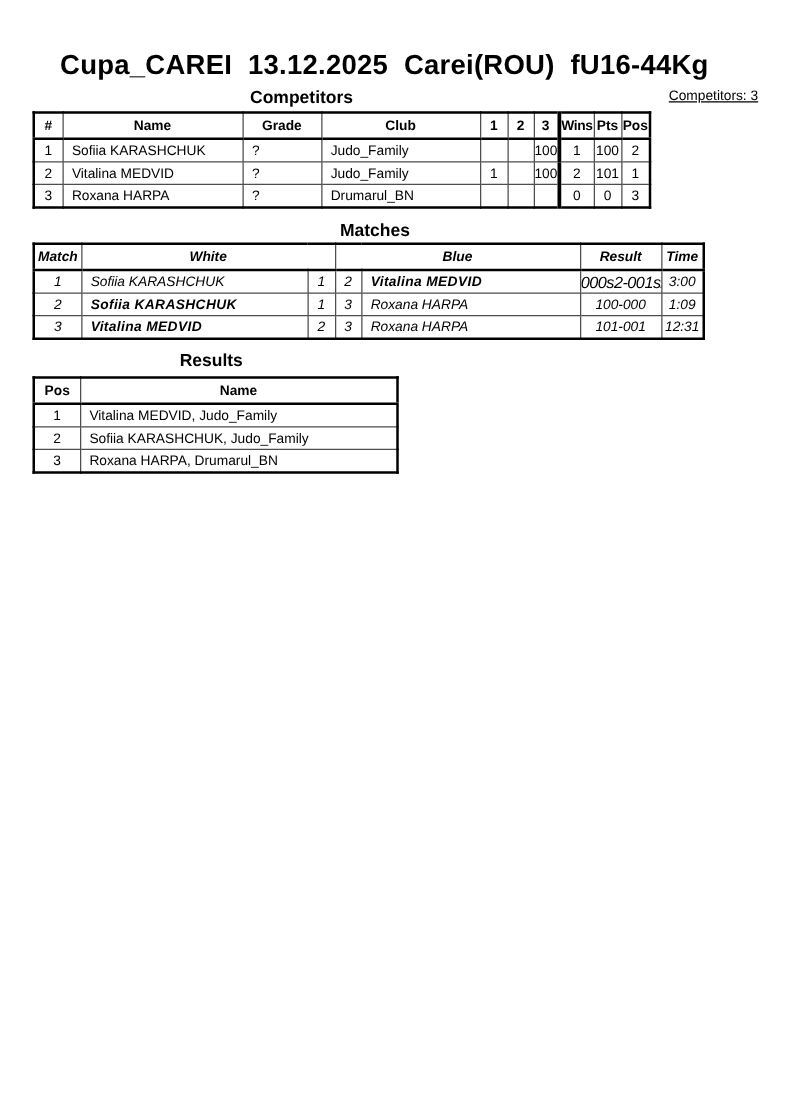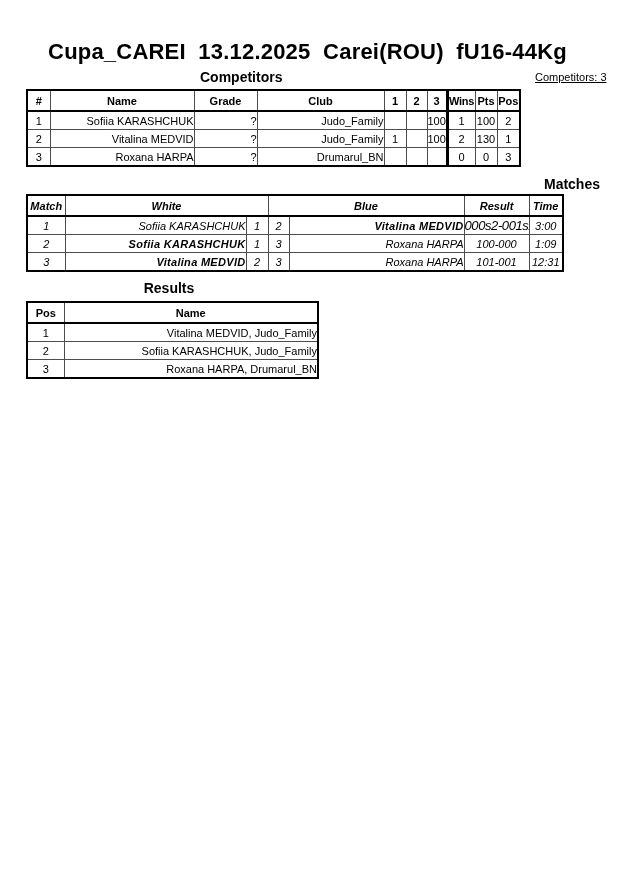--- a/index.html
+++ b/index.html
@@ -8,34 +8,34 @@
     font-family:"Liberation Sans", sans-serif; color:#000;
     overflow:hidden;
   }
   .page-title {
     position:absolute; top:39px; left:0; width:615px;
     text-align:center; font-size:22px; font-weight:bold;
     white-space:pre; letter-spacing:0.2px;
   }
   .section-label { position:absolute; font-size:14px; font-weight:bold; }
   .lbl-competitors { top:69px; left:200px; }
-  .lbl-matches { top:176px; left:0; width:600px; text-align:right; }
+  .lbl-matches { top:176px; left:0; width:600px; text-align:center; }
   .lbl-results { top:280px; left:0; width:338px; text-align:center; }
   .competitors-count { position:absolute; top:71px; left:535px; font-size:11px;text-decoration:underline; }
 
   table { border-collapse:collapse; table-layout:fixed; position:absolute;
           border:2px solid #000; background:#fff; }
   th, td {
     border:1px solid #4d4d4d; font-size:11px; white-space:nowrap;
     overflow:hidden; padding:0; height:17px; vertical-align:middle;
   }
   th { height:19px; font-weight:bold; text-align:center;
        border-bottom:2px solid #000; }
   td.c { text-align:center; }
-  td.l { text-align:right; padding-left:7px; }
+  td.l { text-align:left; padding-left:7px; }
   .thick-left { border-left:3px solid #000 !important; }
   .win { font-weight:bold; letter-spacing:0.3px; }
   .tight { letter-spacing:-0.4px; font-size:13px; }
 
   #competitors-table { left:26px; top:89px; width:493px; }
   #matches-table { left:26px; top:194px; width:536px;font-style:italic; }
   #results-table { left:26px; top:301px; width:291px; }
 </style>
 </head>
 <body>
@@ -87,21 +87,21 @@
     </tr>
     <tr>
       <td class="c">2</td>
       <td class="l">Vitalina MEDVID</td>
       <td class="l">?</td>
       <td class="l">Judo_Family</td>
       <td class="c">1</td>
       <td class="c"></td>
       <td class="c">100</td>
       <td class="c thick-left">2</td>
-      <td class="c">130</td>
+      <td class="c">101</td>
       <td class="c">1</td>
     </tr>
     <tr>
       <td class="c">3</td>
       <td class="l">Roxana HARPA</td>
       <td class="l">?</td>
       <td class="l">Drumarul_BN</td>
       <td class="c"></td>
       <td class="c"></td>
       <td class="c"></td>

